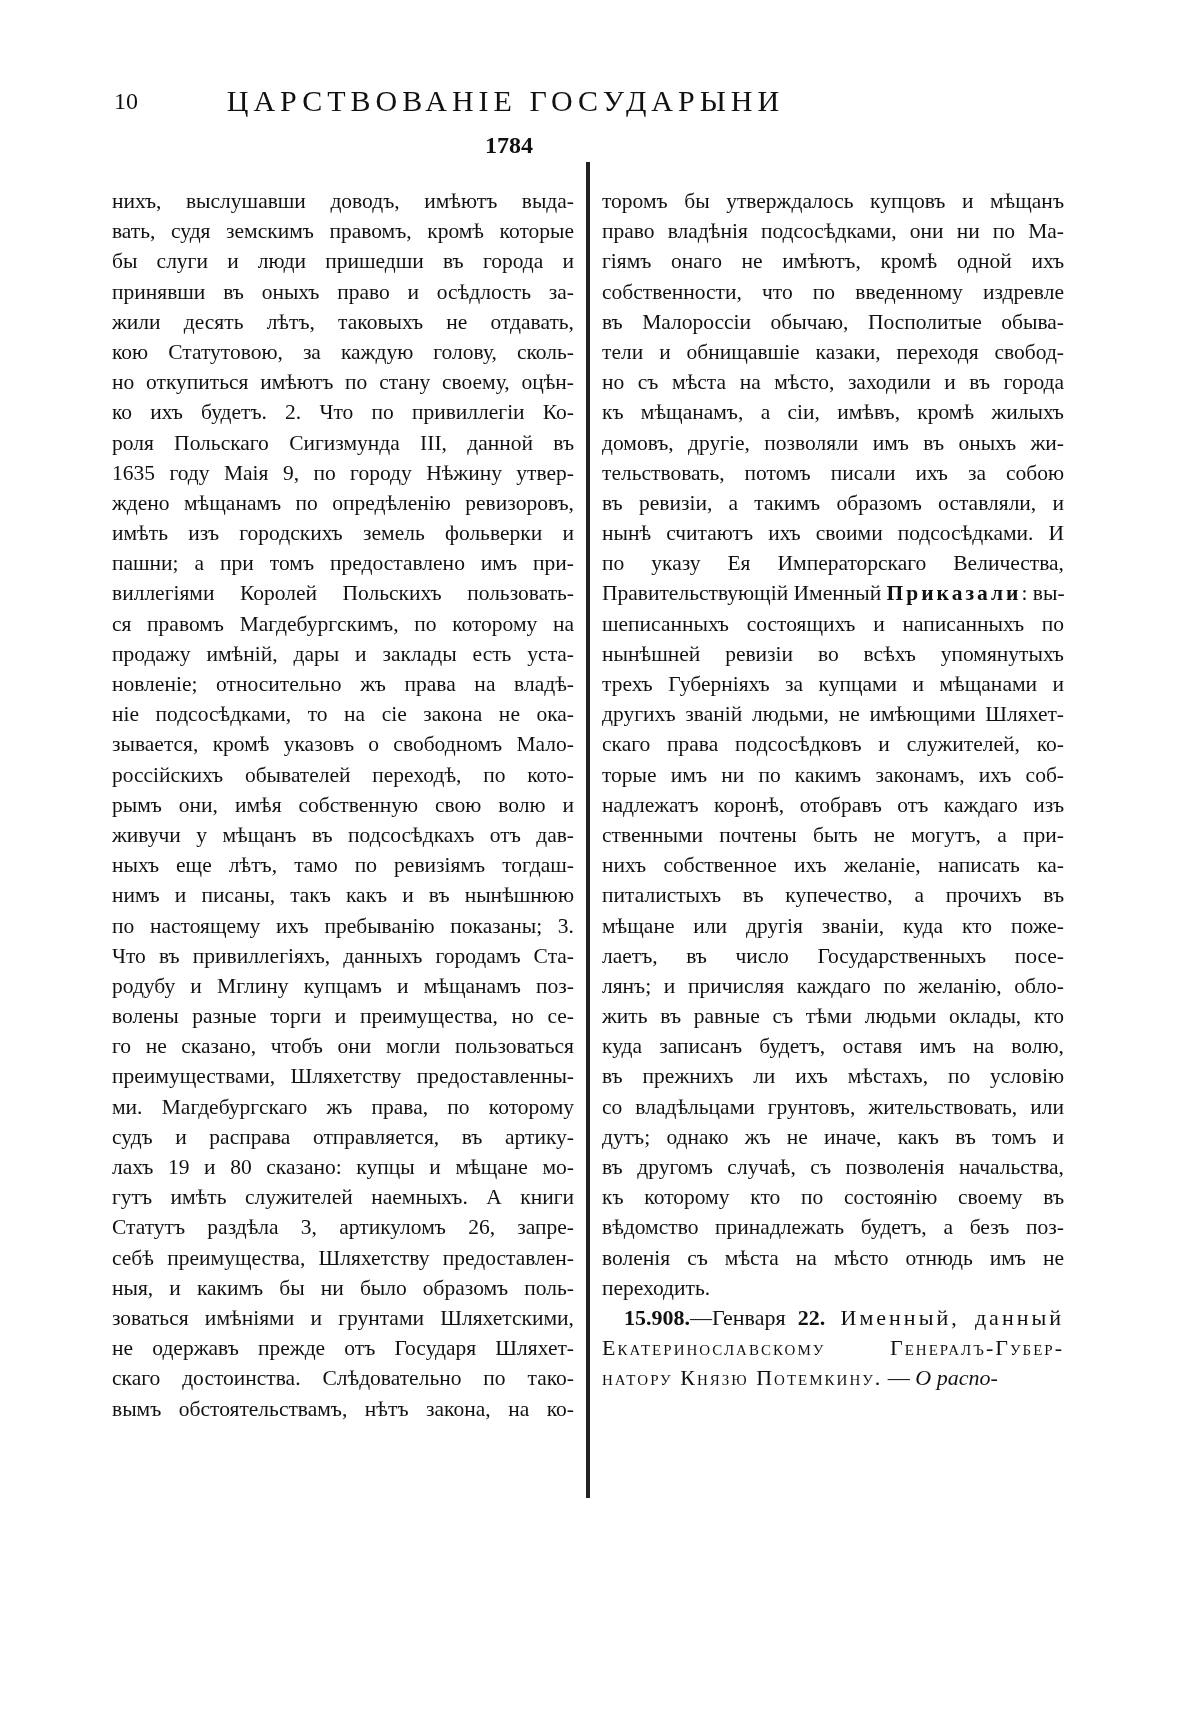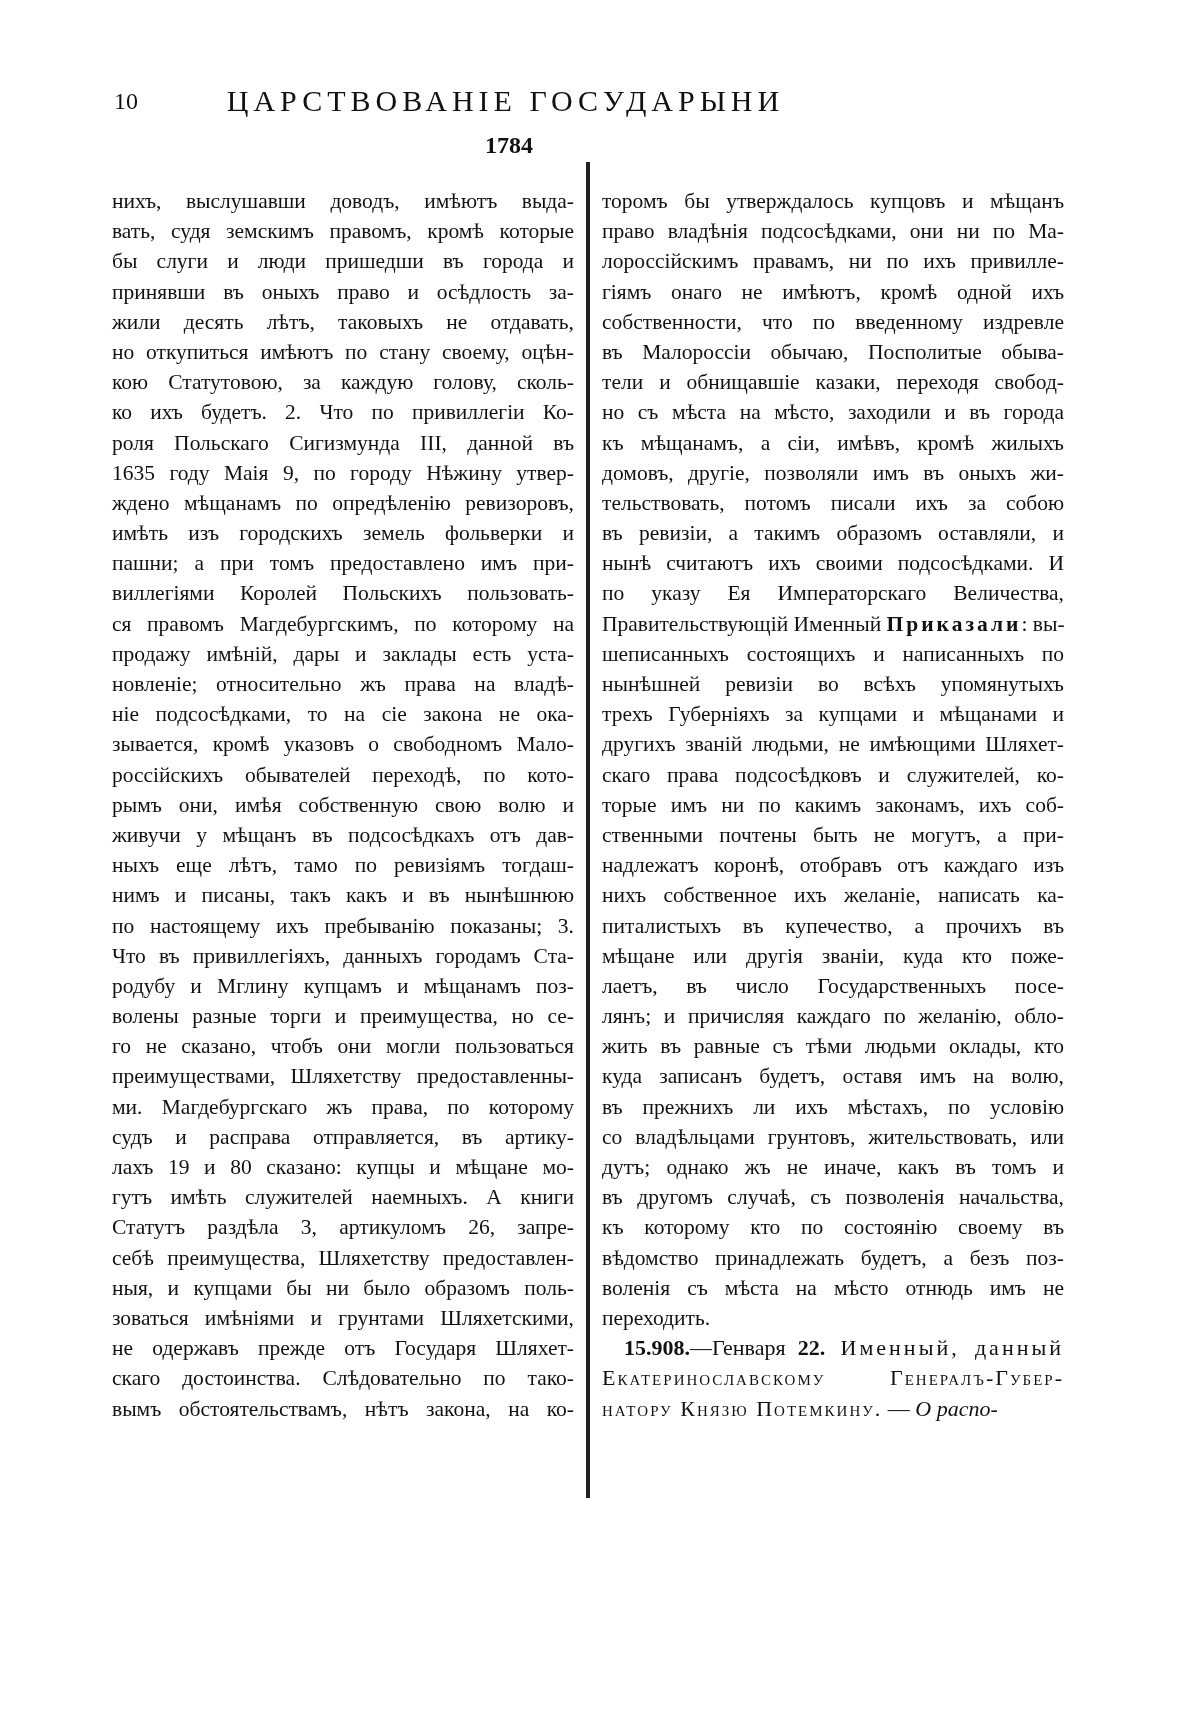--- a/index.html
+++ b/index.html
@@ -31,22 +31,22 @@
 <div class="page-number">10</div>
 <div class="running-head">ЦАРСТВОВАНІЕ ГОСУДАРЫНИ</div>
 <div class="year">1784</div>
 
 <div class="column col-left" id="left-col">
     <div class="line">нихъ, выслушавши доводъ, имѣютъ выда-</div>
     <div class="line">вать, судя земскимъ правомъ, кромѣ которые</div>
     <div class="line">бы слуги и люди пришедши въ города и</div>
     <div class="line">принявши въ оныхъ право и осѣдлость за-</div>
     <div class="line">жили десять лѣтъ, таковыхъ не отдавать,</div>
+    <div class="line">кою Статутовою, за каждую голову, сколь-</div>
     <div class="line">но откупиться имѣютъ по стану своему, оцѣн-</div>
-    <div class="line">кою Статутовою, за каждую голову, сколь-</div>
     <div class="line">ко ихъ будетъ. 2. Что по привиллегіи Ко-</div>
     <div class="line">роля Польскаго Сигизмунда III, данной въ</div>
     <div class="line">1635 году Маія 9, по городу Нѣжину утвер-</div>
     <div class="line">ждено мѣщанамъ по опредѣленію ревизоровъ,</div>
     <div class="line">имѣть изъ городскихъ земель фольверки и</div>
     <div class="line">пашни; а при томъ предоставлено имъ при-</div>
     <div class="line">виллегіями Королей Польскихъ пользовать-</div>
     <div class="line">ся правомъ Магдебургскимъ, по которому на</div>
     <div class="line">продажу имѣній, дары и заклады есть уста-</div>
     <div class="line">новленіе; относительно жъ права на владѣ-</div>
@@ -62,54 +62,53 @@
     <div class="line">родубу и Мглину купцамъ и мѣщанамъ поз-</div>
     <div class="line">волены разные торги и преимущества, но се-</div>
     <div class="line">го не сказано, чтобъ они могли пользоваться</div>
     <div class="line">преимуществами, Шляхетству предоставленны-</div>
     <div class="line">ми. Магдебургскаго жъ права, по которому</div>
     <div class="line">судъ и расправа отправляется, въ артику-</div>
     <div class="line">лахъ 19 и 80 сказано: купцы и мѣщане мо-</div>
     <div class="line">гутъ имѣть служителей наемныхъ. А книги</div>
     <div class="line">Статутъ раздѣла 3, артикуломъ 26, запре-</div>
     <div class="line">себѣ преимущества, Шляхетству предоставлен-</div>
-    <div class="line">ныя, и купцами бы ни было образомъ поль-</div>
+    <div class="line">ныя, и какимъ бы ни было образомъ поль-</div>
     <div class="line">зоваться имѣніями и грунтами Шляхетскими,</div>
     <div class="line">не одержавъ прежде отъ Государя Шляхет-</div>
     <div class="line">скаго достоинства. Слѣдовательно по тако-</div>
     <div class="line">вымъ обстоятельствамъ, нѣтъ закона, на ко-</div>
   </div>
 
 <div class="divider"></div>
 
 <div class="column col-right" id="right-col">
   <div id="right-lines">
       <div class="line">торомъ бы утверждалось купцовъ и мѣщанъ</div>
       <div class="line">право владѣнія подсосѣдками, они ни по Ма-</div>
-      <div class="line">лороссійскимъ правамъ, ни по ихъ привилле-</div>
       <div class="line">гіямъ онаго не имѣютъ, кромѣ одной ихъ</div>
       <div class="line">собственности, что по введенному издревле</div>
       <div class="line">въ Малороссіи обычаю, Посполитые обыва-</div>
       <div class="line">тели и обнищавшіе казаки, переходя свобод-</div>
       <div class="line">но съ мѣста на мѣсто, заходили и въ города</div>
       <div class="line">къ мѣщанамъ, а сіи, имѣвъ, кромѣ жилыхъ</div>
       <div class="line">домовъ, другіе, позволяли имъ въ оныхъ жи-</div>
       <div class="line">тельствовать, потомъ писали ихъ за собою</div>
       <div class="line">въ ревизіи, а такимъ образомъ оставляли, и</div>
       <div class="line">нынѣ считаютъ ихъ своими подсосѣдками. И</div>
       <div class="line">по указу Ея Императорскаго Величества,</div>
       <div class="line"><span>Правительствующій Именный </span><span class="spaced" style="font-weight: bold;">Приказали</span><span>: вы-</span></div>
       <div class="line">шеписанныхъ состоящихъ и написанныхъ по</div>
       <div class="line">нынѣшней ревизіи во всѣхъ упомянутыхъ</div>
       <div class="line">трехъ Губерніяхъ за купцами и мѣщанами и</div>
       <div class="line">другихъ званій людьми, не имѣющими Шляхет-</div>
       <div class="line">скаго права подсосѣдковъ и служителей, ко-</div>
       <div class="line">торые имъ ни по какимъ законамъ, ихъ соб-</div>
+      <div class="line">надлежатъ коронѣ, отобравъ отъ каждаго изъ</div>
       <div class="line">ственными почтены быть не могутъ, а при-</div>
-      <div class="line">надлежатъ коронѣ, отобравъ отъ каждаго изъ</div>
       <div class="line">нихъ собственное ихъ желаніе, написать ка-</div>
       <div class="line">питалистыхъ въ купечество, а прочихъ въ</div>
       <div class="line">мѣщане или другія званіи, куда кто поже-</div>
       <div class="line">лаетъ, въ число Государственныхъ посе-</div>
       <div class="line">лянъ; и причисляя каждаго по желанію, обло-</div>
       <div class="line">жить въ равные съ тѣми людьми оклады, кто</div>
       <div class="line">куда записанъ будетъ, оставя имъ на волю,</div>
       <div class="line">въ прежнихъ ли ихъ мѣстахъ, по условію</div>
       <div class="line">со владѣльцами грунтовъ, жительствовать, или</div>
       <div class="line">дутъ; однако жъ не иначе, какъ въ томъ и</div>

